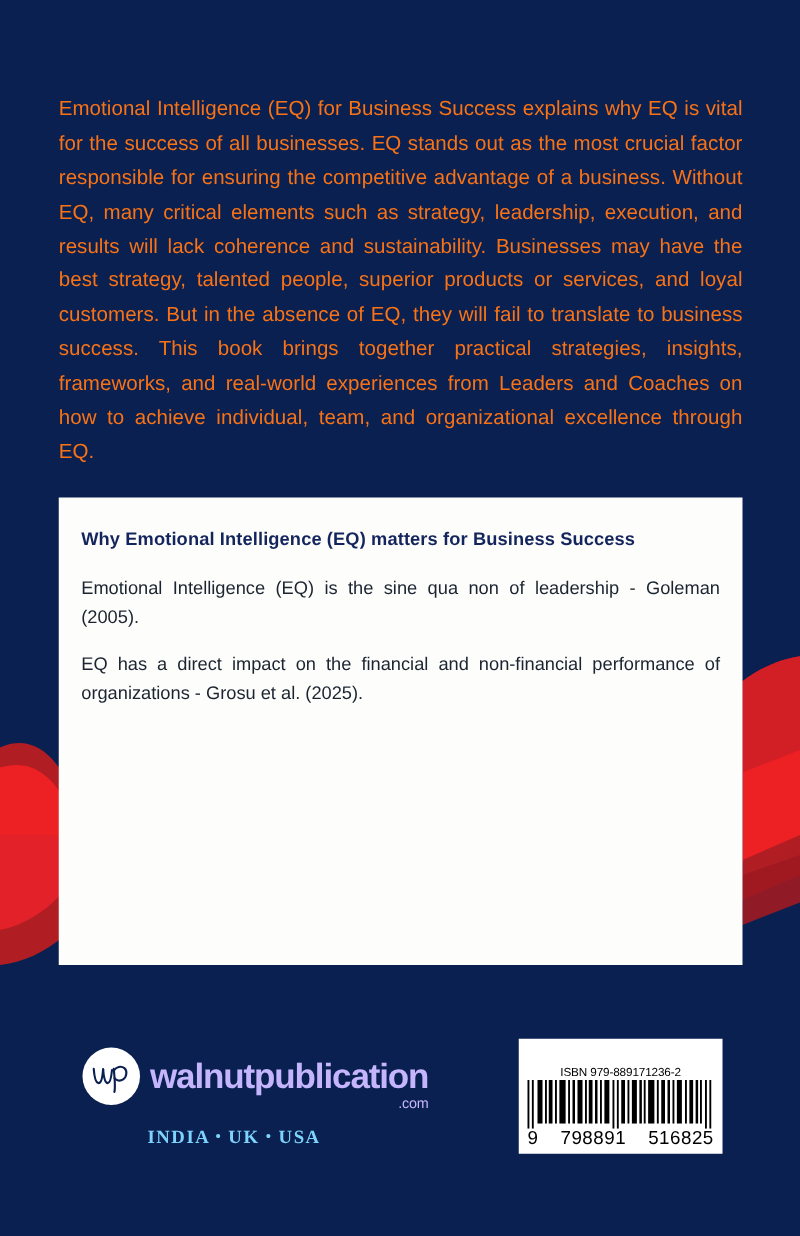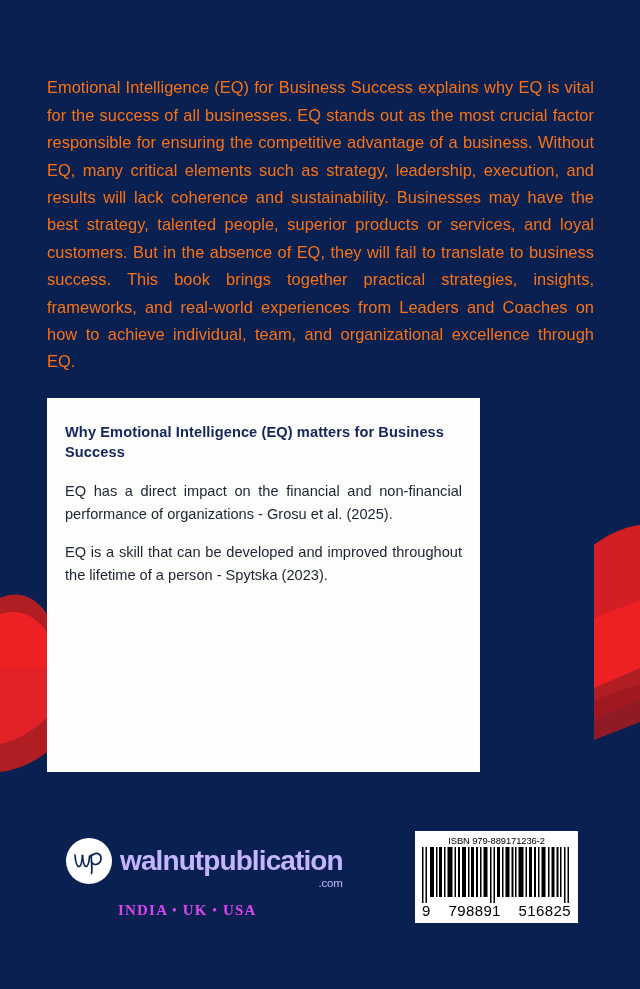--- a/index.html
+++ b/index.html
@@ -37,21 +37,21 @@
     text-align: justify;
     text-justify: inter-word;
     letter-spacing: 0.05px;
   }
 
   
   .panel {
     position: absolute;
     left: 47px;
     top: 398px;
-    width: 433px;
+    width: 547px;
     height: 374px;
     background: #fdfdfb;
     box-sizing: border-box;
     padding: 20px 18px 16px 18px;
   }
   .panel-title {
     color: #13255c;
     font-size: 14.6px;
     font-weight: bold;
     line-height: 20px;
@@ -106,39 +106,39 @@
     right: 0;
     bottom: -13px;
     font-size: 11.5px;
     font-weight: normal;
     letter-spacing: -0.2px;
     line-height: 12px;
   }
   .logo-countries {
     margin-top: 18px;
     margin-left: 52px;
-    color: #d946ef;
+    color: #7dd3fc;
     font-family: "Liberation Serif", serif;
     font-size: 15px;
     font-weight: bold;
     letter-spacing: 1.2px;
     white-space: nowrap;
   }
   .dot-sep { font-size: 12px; position: relative; top: -1px; }
 
   
   .barcode {
     position: absolute;
     left: 415px;
     top: 831px;
     width: 163px;
     height: 92px;
     background: #ffffff;
     box-sizing: border-box;
-    padding: 4px 5px 3px 5px;
+    padding: 21px 5px 3px 5px;
     display: flex;
     flex-direction: column;
   }
   .barcode-isbn {
     text-align: center;
     color: #000000;
     font-size: 9.4px;
     line-height: 11px;
     letter-spacing: -0.1px;
     white-space: nowrap;
@@ -176,22 +176,22 @@
     <path d="M594,545 C610,533 626,527 640,525 L640,600 L594,618 Z" fill="#c81f26" opacity="0.75"></path>
     <path d="M594,688 L640,668 L640,700 L594,720 Z" fill="#b01d23"></path>
     <path d="M594,700 L640,684 L640,722 L594,740 Z" fill="#9e1a20" opacity="0.9"></path>
   </svg>
 
   <p class="blurb">Emotional Intelligence (EQ) for Business Success explains why EQ is vital for the success of all businesses. EQ stands out as the most crucial factor responsible for ensuring the competitive advantage of a business. Without EQ, many critical elements such as strategy, leadership, execution, and results will lack coherence and sustainability. Businesses may have the best strategy, talented people, superior products or services, and loyal customers. But in the absence of EQ, they will fail to translate to business success. This book brings together practical strategies, insights, frameworks, and real-world experiences from Leaders and Coaches on how to achieve individual, team, and organizational excellence through EQ.</p>
 
   <div class="panel">
     <div class="panel-title">Why Emotional Intelligence (EQ) matters for Business Success</div>
 
+    <p class="quote">Emotional Intelligence (EQ) is the sine qua non of leadership - Goleman (2005).</p>
     <p class="quote">EQ has a direct impact on the financial and non-financial performance of organizations - Grosu et al. (2025).</p>
-    <p class="quote">EQ is a skill that can be developed and improved throughout the lifetime of a person - Spytska (2023).</p>
   </div>
 
   <div class="publisher">
     <div class="logo-row">
       <div class="logo-mark">
         <svg width="34" height="30" viewBox="0 0 34 30">
           <g fill="none" stroke="#0a2050" stroke-width="1.7" stroke-linecap="round" stroke-linejoin="round">
             <path d="M3,9 C3.5,16 5,20.5 7,20.5 C9,20.5 10,16 10.5,9.5"></path>
             <path d="M10.5,9.5 C11,16 12.3,20.5 14.2,20.5 C16,20.5 17,16.5 17.6,10"></path>
             <path d="M19,9 C19,9 20.5,24 19.5,27.5"></path>

